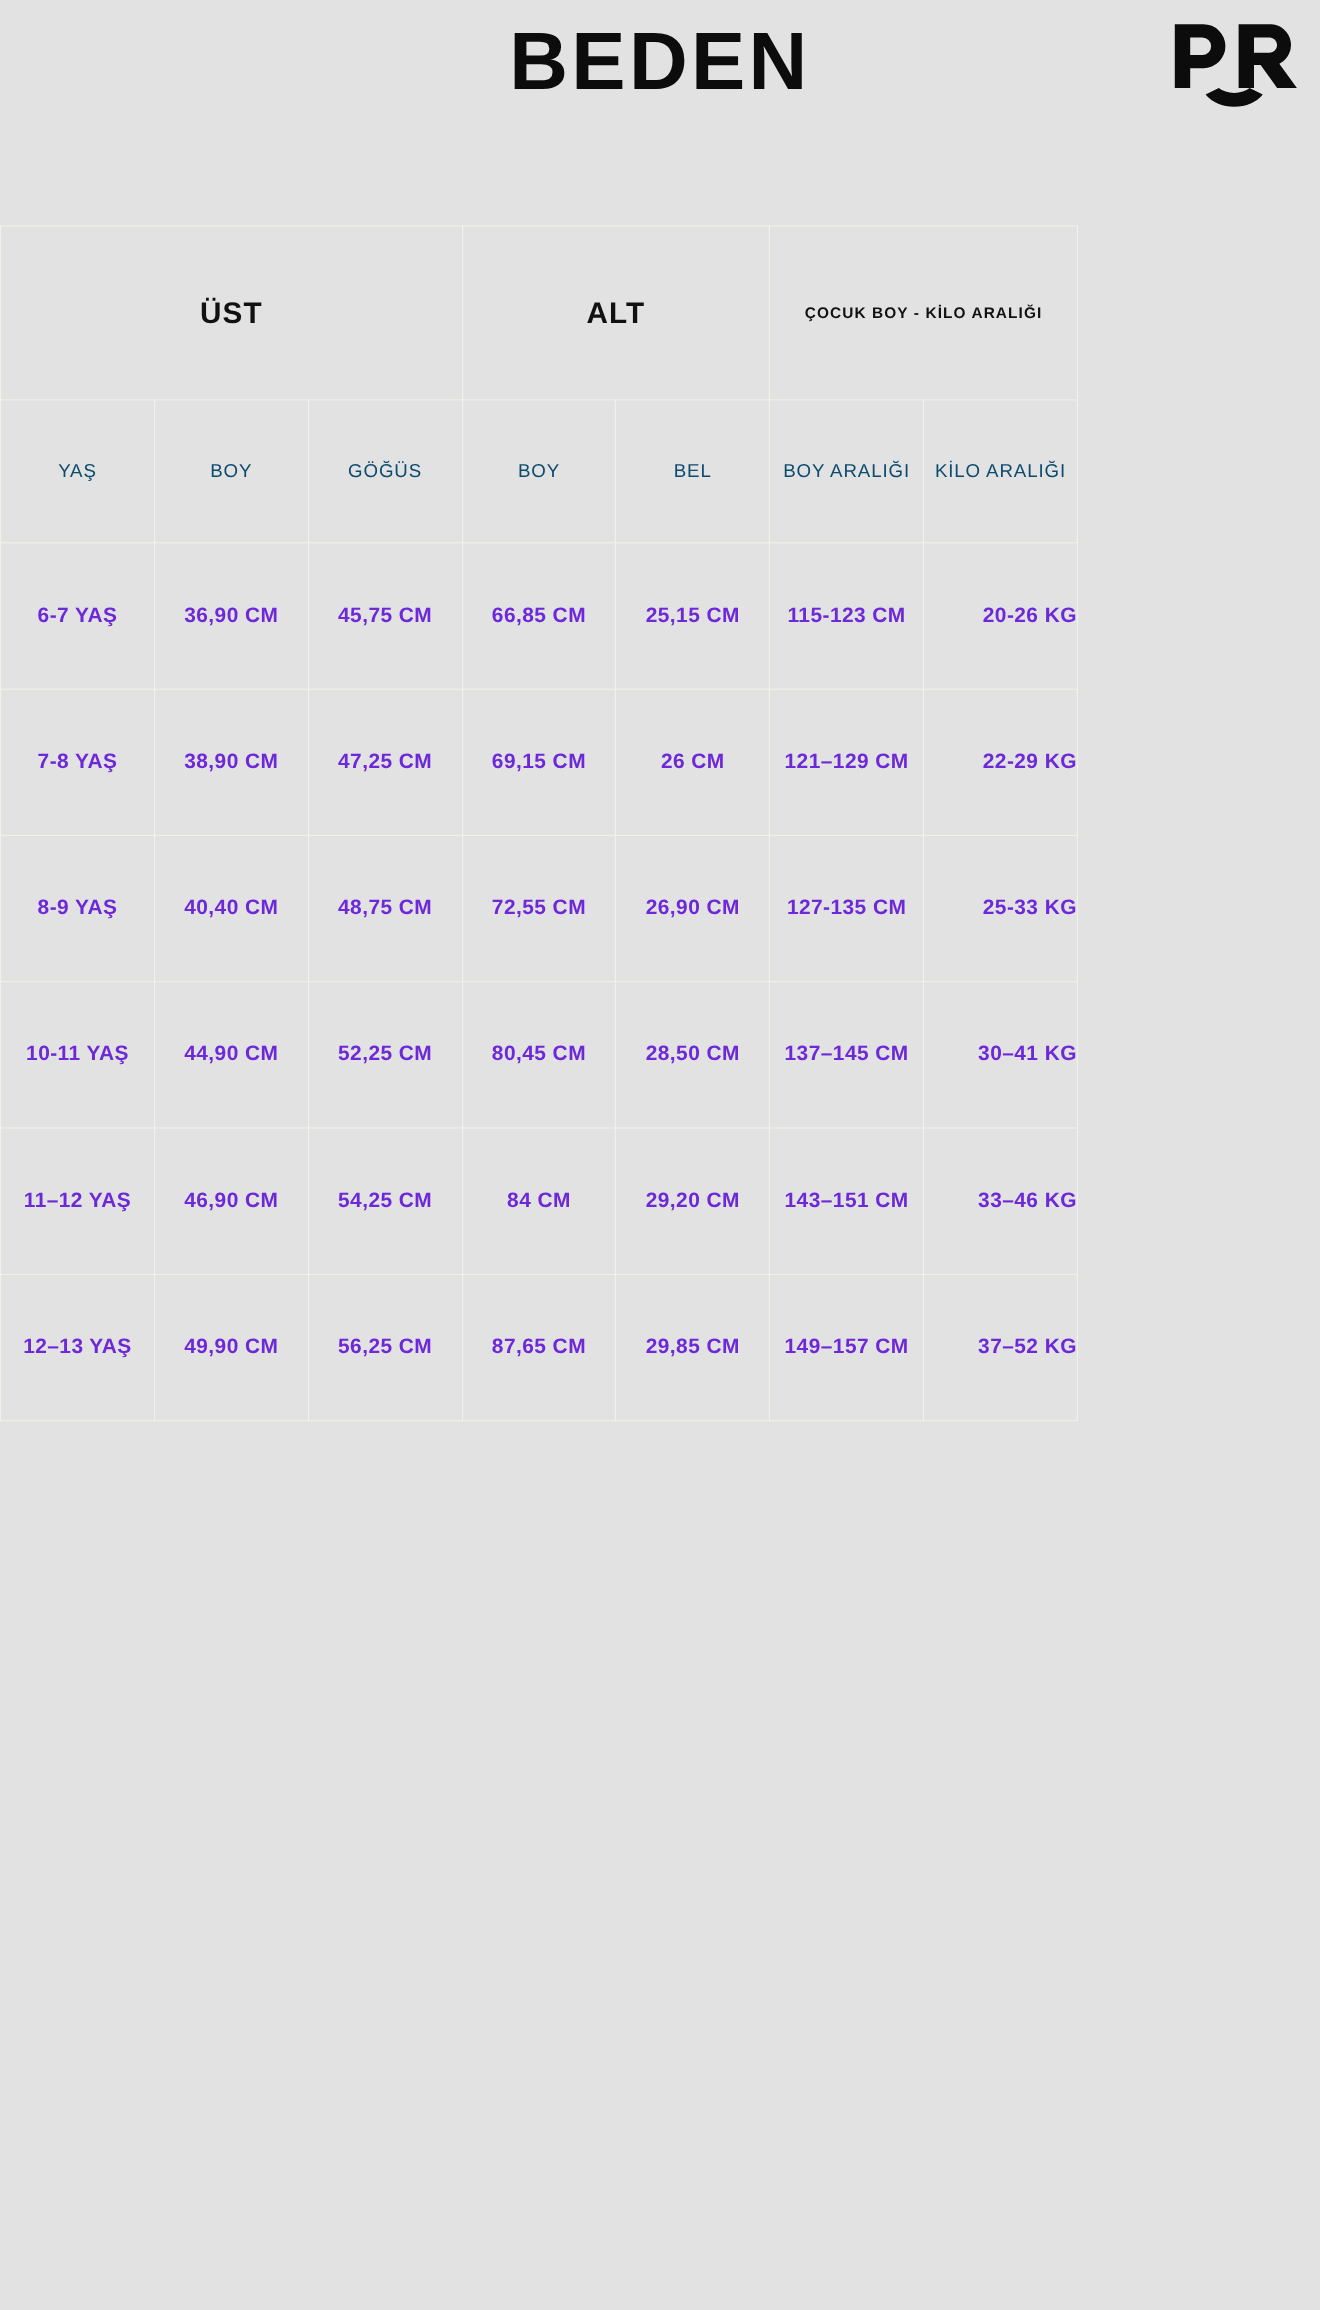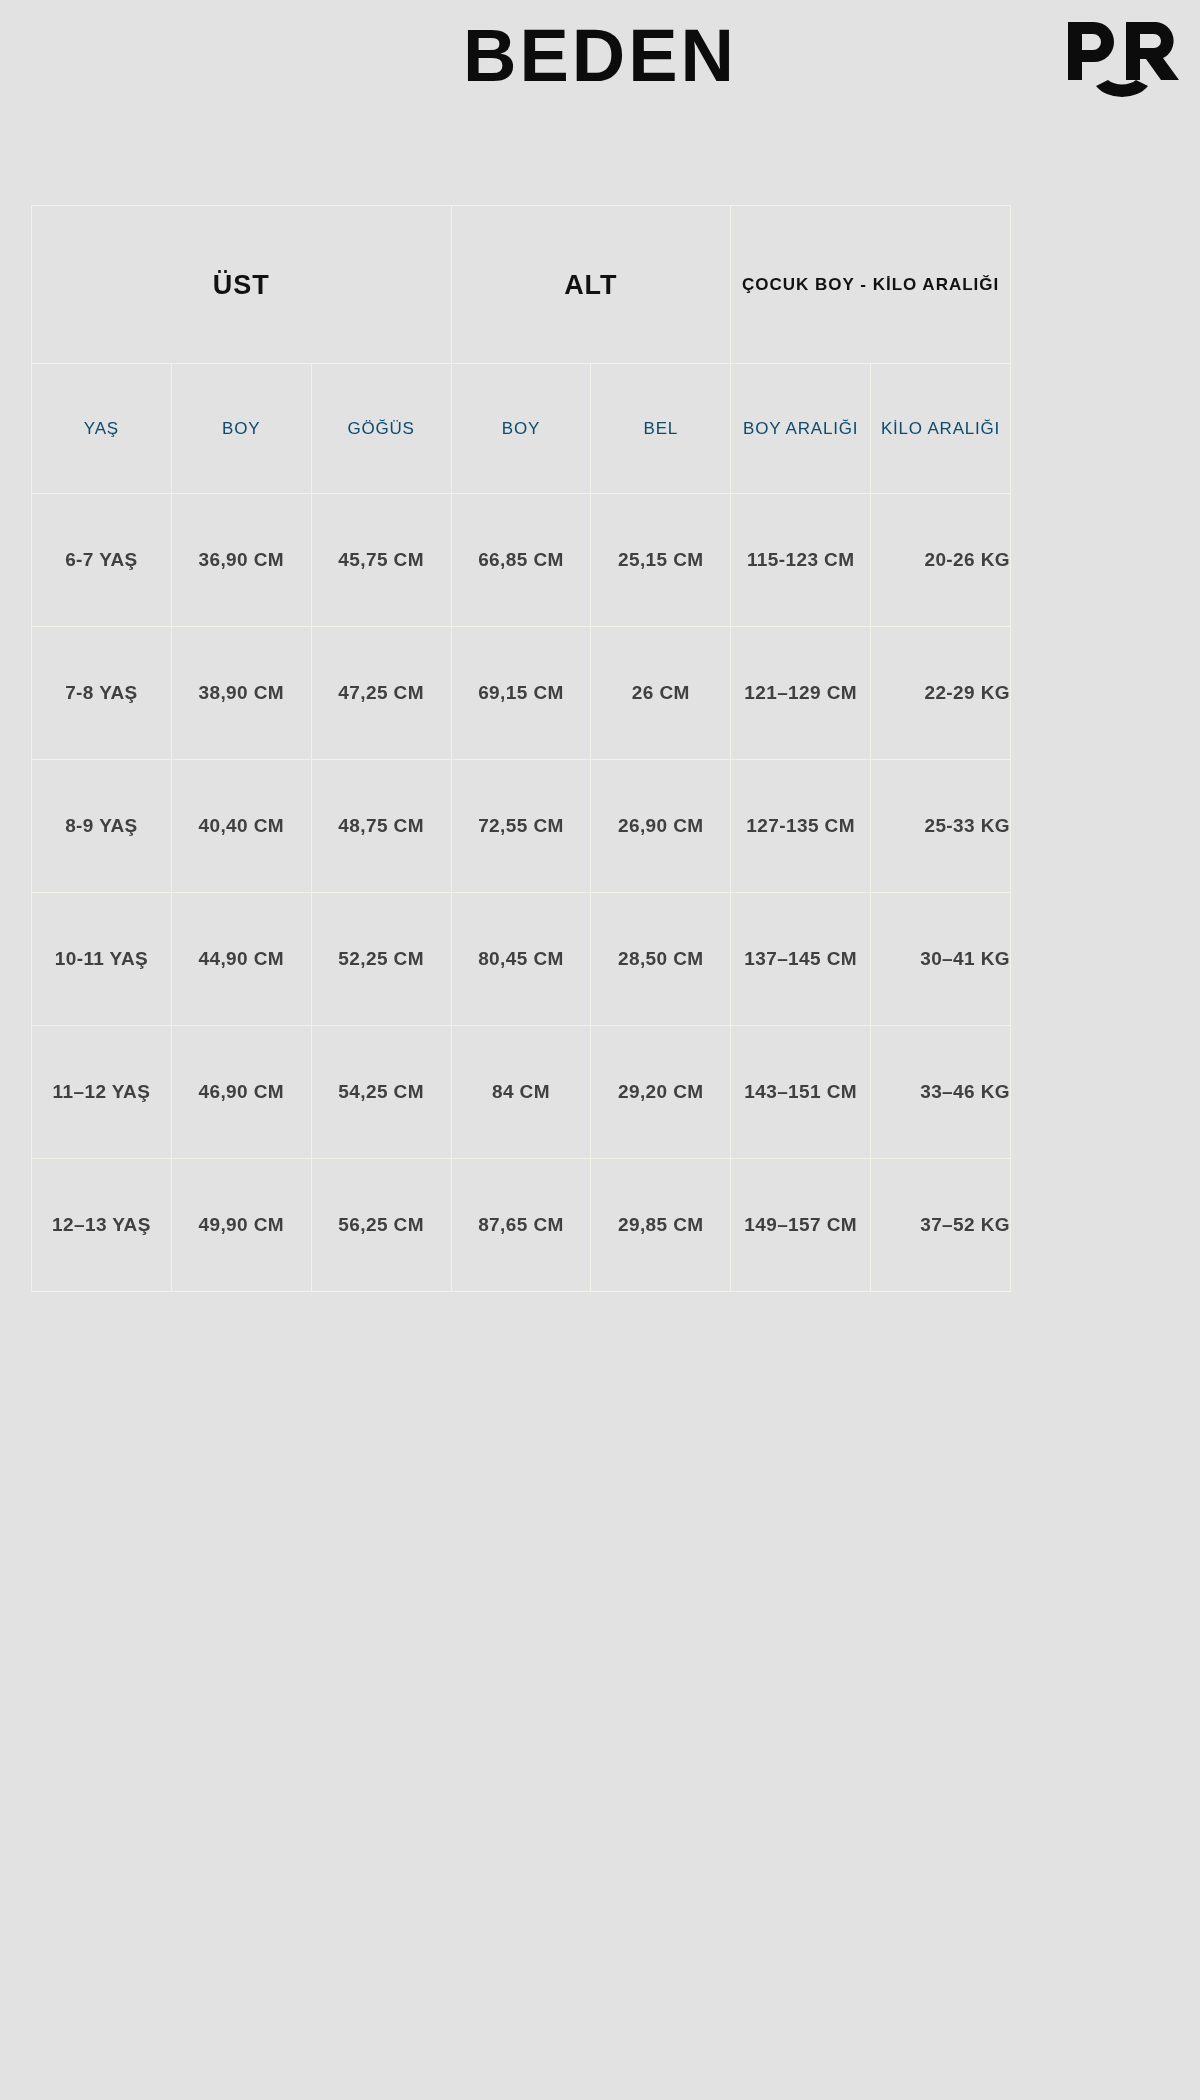--- a/index.html
+++ b/index.html
@@ -54,21 +54,20 @@
   }
 
   
   .table {
     position: absolute;
     top: 205px;
     left: 0;
     width: 980px;
     border-collapse: collapse;
     table-layout: fixed;
-    margin-left: 31px;
   }
   .table td, .table th {
     border: 1px solid #f2f1ea;
     background: #e2e2e2;
     padding: 0;
     margin: 0;
     text-align: center;
     vertical-align: middle;
     box-sizing: border-box;
   }
@@ -77,42 +76,42 @@
     font-family: "Liberation Sans", sans-serif;
     font-weight: bold;
     font-size: 27px;
     line-height: 32px;
     letter-spacing: 1px;
     color: #111111;
     text-transform: uppercase;
     padding: 0 10px;
   }
   .grouphead.small {
-    font-size: 17px;
+    font-size: 14px;
     line-height: 27px;
   }
   .subhead {
     height: 130px;
     font-family: "Liberation Sans", sans-serif;
     font-weight: normal;
     font-size: 17px;
     line-height: 23px;
     letter-spacing: 0.8px;
     color: #0c4a6e;
     text-transform: uppercase;
     padding: 0 6px;
   }
   .cell {
     height: 133px;
     font-family: "Liberation Sans", sans-serif;
     font-weight: bold;
     font-size: 19px;
     line-height: 26px;
     letter-spacing: 0.4px;
-    color: #404040;
+    color: #6d28d9;
     text-transform: uppercase;
     padding: 0 6px;
   }
   .cell.wrap {
     font-size: 19px;
     text-align: right;
   }
 </style>
 </head>
 <body>

